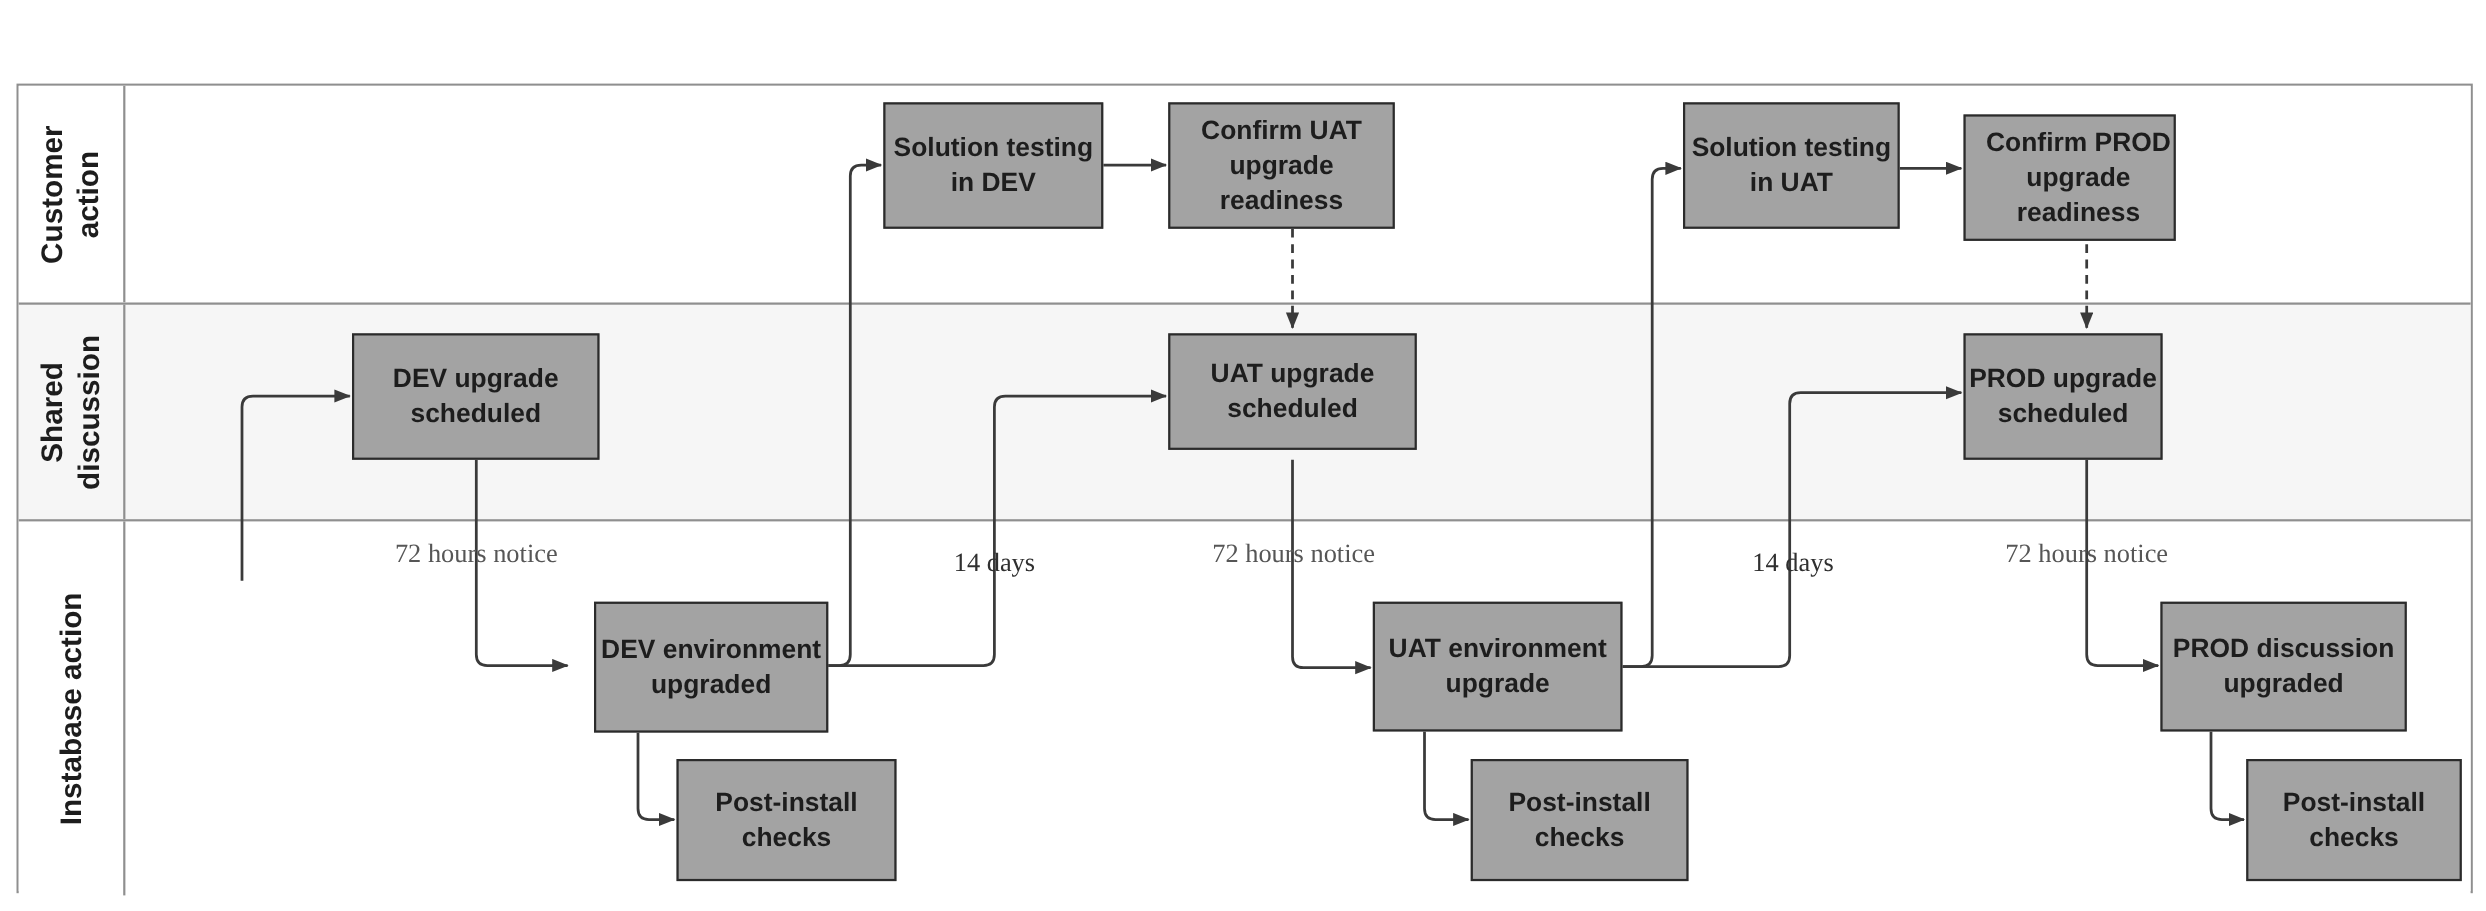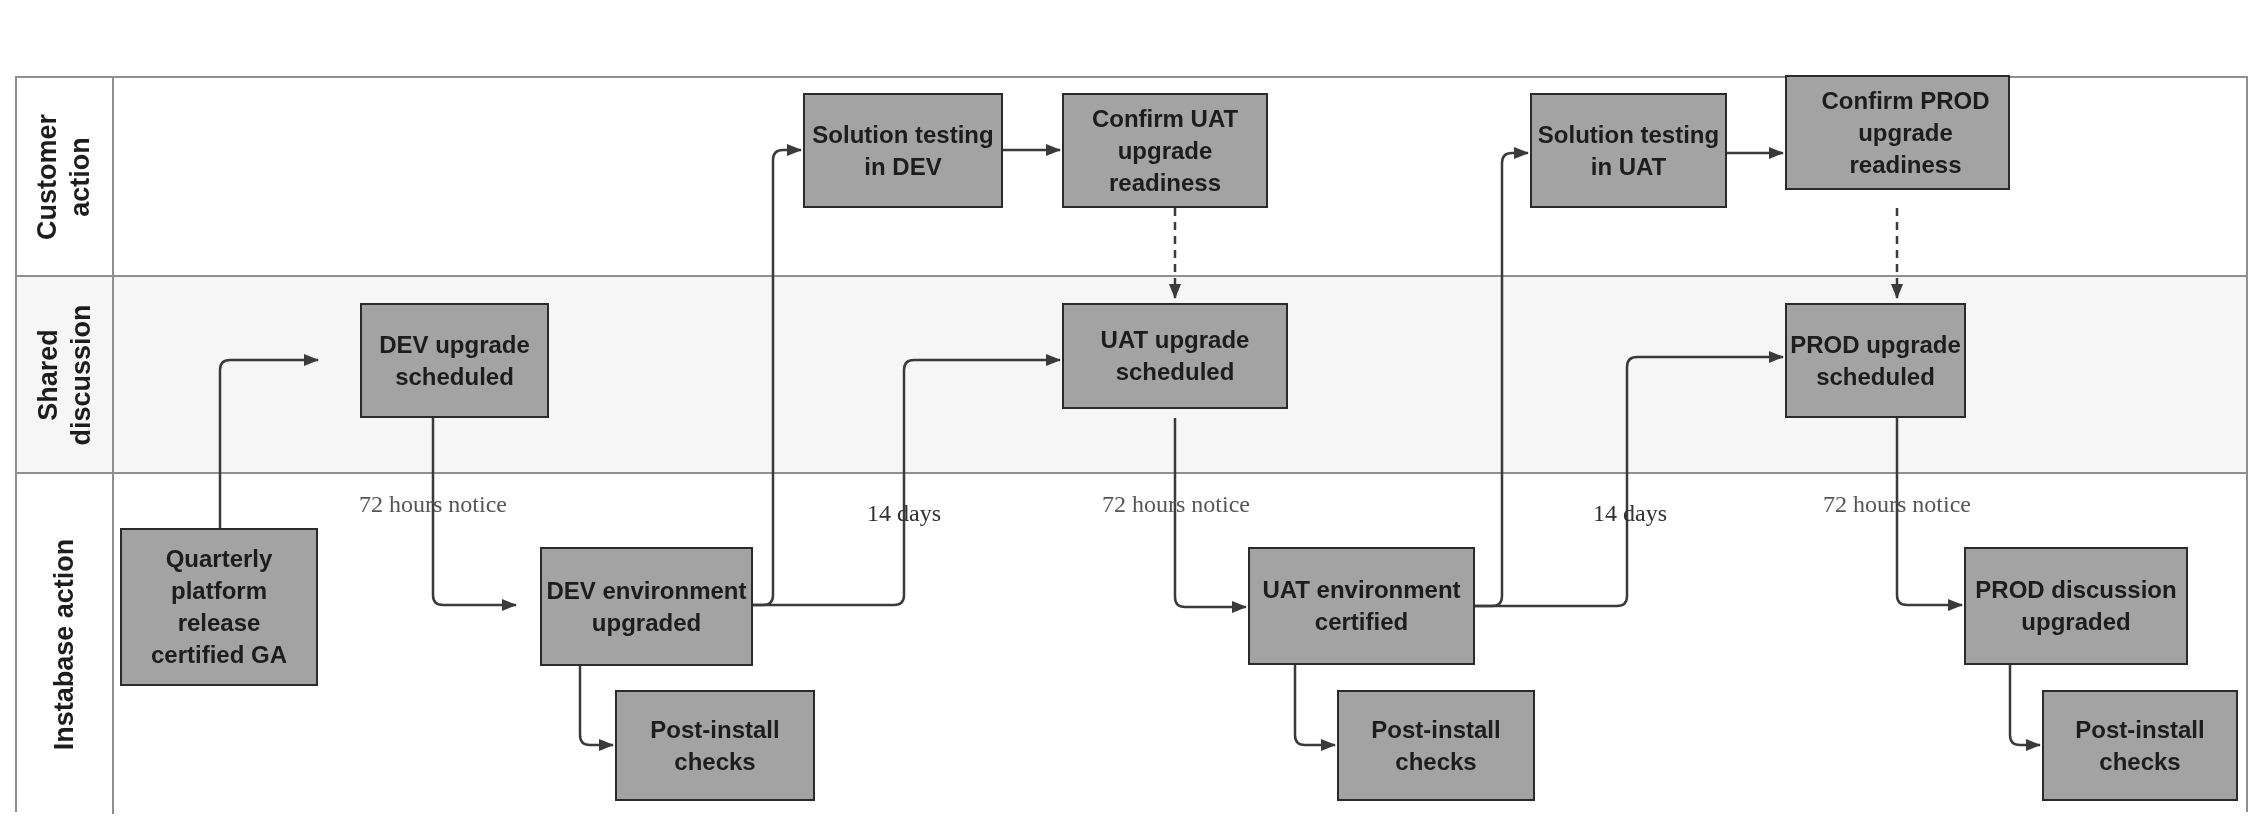--- a/index.html
+++ b/index.html
@@ -103,38 +103,34 @@
       <path d="M 2010,665 V 735 Q 2010,745 2020,745 H 2040" class="edge solid" marker-end="url(#arrow)"></path>
     </svg>
 
   <div class="nodes-layer">
       <div class="node" style="left: 803px; top: 93px; width: 200px; height: 115px;">Solution testing
 in DEV</div>
       <div class="node" style="left: 1062px; top: 93px; width: 206px; height: 115px;">Confirm UAT
 upgrade readiness</div>
       <div class="node" style="left: 1530px; top: 93px; width: 197px; height: 115px;">Solution testing
 in UAT</div>
-      <div class="node" style="left: 1785px; top: 75px; width: 225px; height: 115px; padding-left: 18px;">Confirm PROD
+      <div class="node" style="left: 1785px; top: 104px; width: 193px; height: 115px; padding-left: 18px;">Confirm PROD
 upgrade readiness</div>
-      <div class="node" style="left: 320px; top: 303px; width: 189px; height: 115px; margin-left: 40px;">DEV upgrade
+      <div class="node" style="left: 320px; top: 303px; width: 225px; height: 115px;">DEV upgrade
 scheduled</div>
       <div class="node" style="left: 1062px; top: 303px; width: 226px; height: 106px;">UAT upgrade
 scheduled</div>
       <div class="node" style="left: 1785px; top: 303px; width: 181px; height: 115px;">PROD upgrade
 scheduled</div>
-      <div class="node" style="left: 120px; top: 528px; width: 198px; height: 158px;">Quarterly
-platform
-release
-certified GA</div>
       <div class="node" style="left: 540px; top: 547px; width: 213px; height: 119px;">DEV environment
 upgraded</div>
       <div class="node" style="left: 615px; top: 690px; width: 200px; height: 111px;">Post-install
 checks</div>
       <div class="node" style="left: 1248px; top: 547px; width: 227px; height: 118px;">UAT environment
-certified</div>
+upgrade</div>
       <div class="node" style="left: 1337px; top: 690px; width: 198px; height: 111px;">Post-install
 checks</div>
       <div class="node" style="left: 1964px; top: 547px; width: 224px; height: 118px;">PROD discussion
 upgraded</div>
       <div class="node" style="left: 2042px; top: 690px; width: 196px; height: 111px;">Post-install
 checks</div>
       <div class="edge-label" style="left: 433px; top: 504px;">72 hours notice</div>
       <div class="edge-label dark" style="left: 904px; top: 513px;">14 days</div>
       <div class="edge-label" style="left: 1176px; top: 504px;">72 hours notice</div>
       <div class="edge-label dark" style="left: 1630px; top: 513px;">14 days</div>

